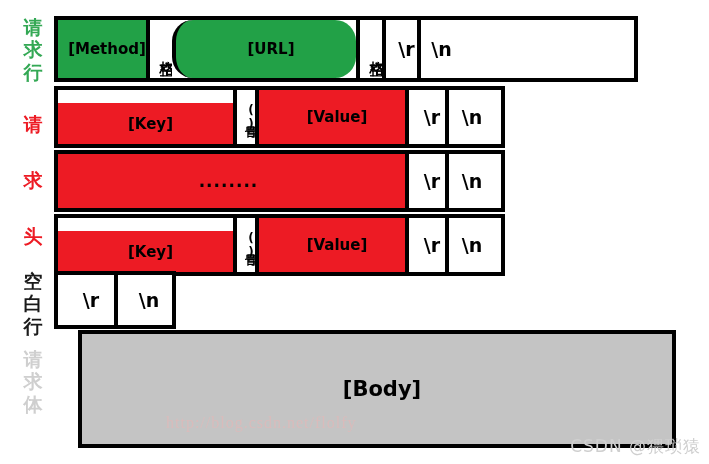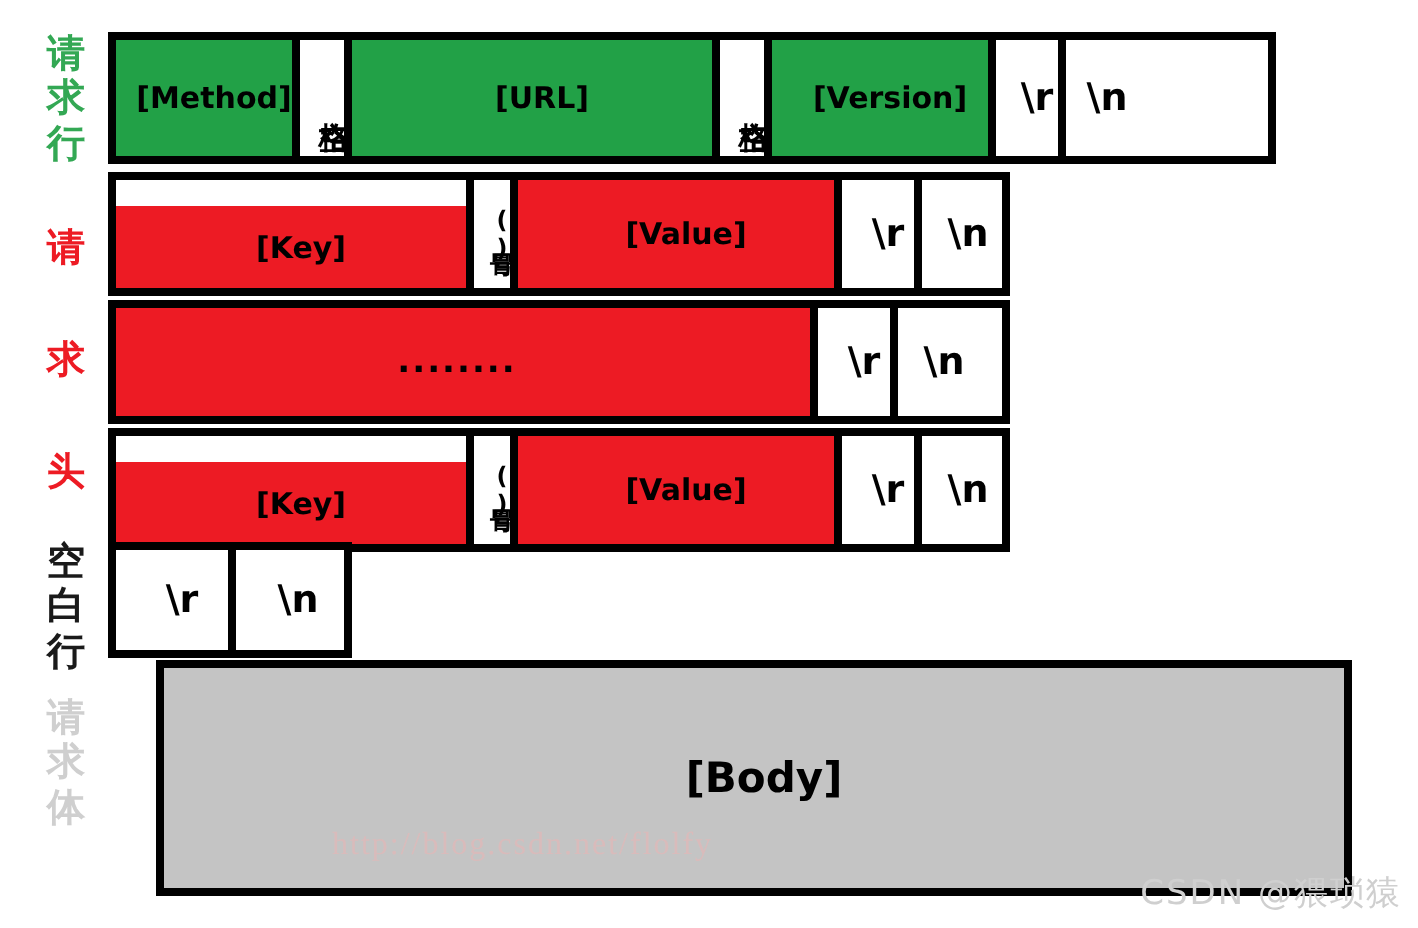--- a/index.html
+++ b/index.html
@@ -85,30 +85,30 @@
   #row-request-line { left: 54px;  top: 16px;  width: 584px; height: 66px; }
   #row-header-1     { left: 54px;  top: 86px;  width: 451px; height: 62px; }
   #row-header-n     { left: 54px;  top: 150px; width: 451px; height: 62px; }
   #row-header-2     { left: 54px;  top: 214px; width: 451px; height: 62px; }
   #row-blank-line   { left: 54px;  top: 271px; width: 122px; height: 58px; }
   #row-body         { left: 54px;  top: 330px; width: 598px; height: 118px; margin-left: 24px; }
 
   
   .c-method  { width: 88px; }
   .c-sp1     { width: 26px; }
-  .c-url     { width: 184px; }
+  .c-url     { width: 184px; border-radius: 21px; }
   .c-sp2     { width: 26px; }
   .c-version { width: 112px; }
   .c-cr      { width: 35px; }
   .c-lf      { width: 35px; }
 
   
   .c-key    { width: 175px; margin-top: 13px; }
   .c-colon  { width: 22px; }
-  .c-value  { width: 162px; }
+  .c-value  { width: 150px; }
   .c-hcr    { width: 40px; }
   .c-hlf    { width: 40px; }
   .c-ndots  { width: 347px; }
 
   .dots { letter-spacing: 1px; margin-right: 16px; font-size: 17px; }
   .ndots-text { font-size: 17px; }
 
   
   .c-bcr { width: 56px; }
   .c-blf { width: 56px; }
@@ -169,21 +169,20 @@
 
 <div class="row" id="row-request-line">
   <div class="cell green c-method">[Method]</div>
   <div class="cell white c-sp1">
     <span class="vtext">空格</span>
   </div>
   <div class="cell green c-url">[URL]</div>
   <div class="cell white c-sp2">
     <span class="vtext">空格</span>
   </div>
-  <div class="cell green c-version">[Version]</div>
   <div class="cell white c-cr esc">\r</div>
   <div class="cell white c-lf esc">\n</div>
 </div>
 
 <div class="row" id="row-header-1">
   <div class="cell red c-key">[Key]</div>
   <div class="cell white c-colon">
     <span class="vtext-colon">(冒号)</span>
   </div>
   <div class="cell red c-value">[Value]</div>

